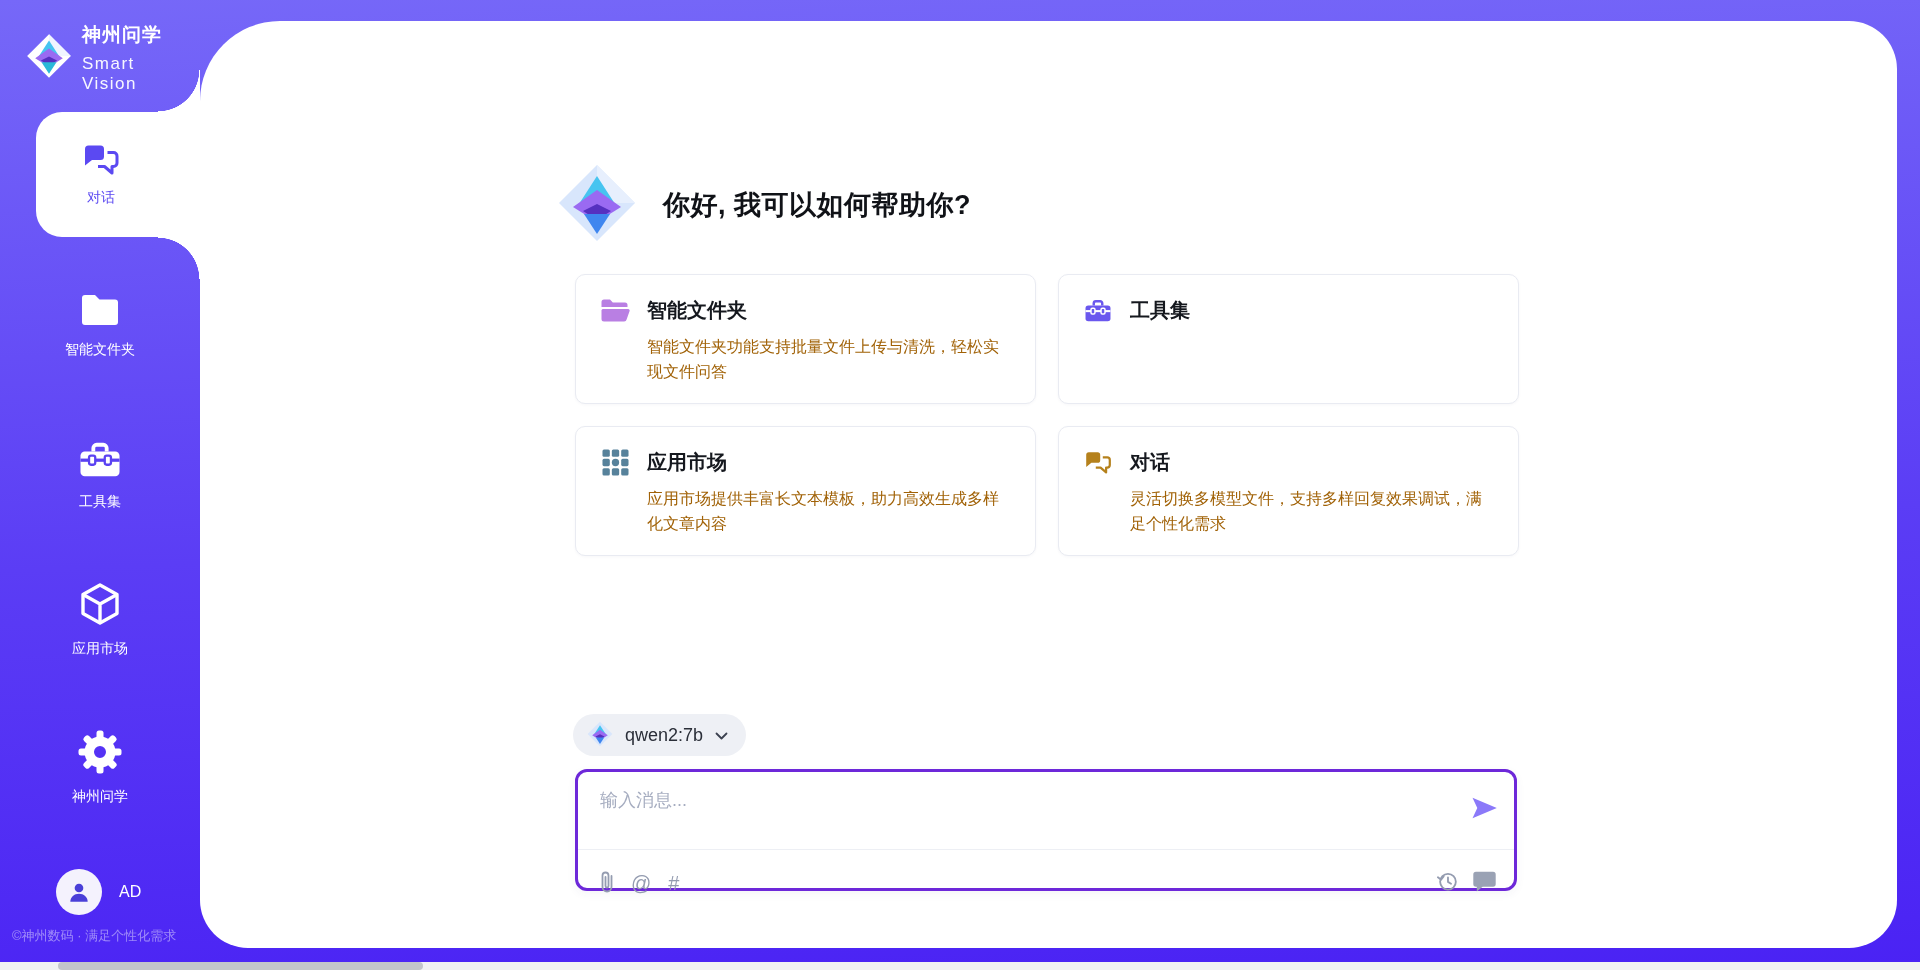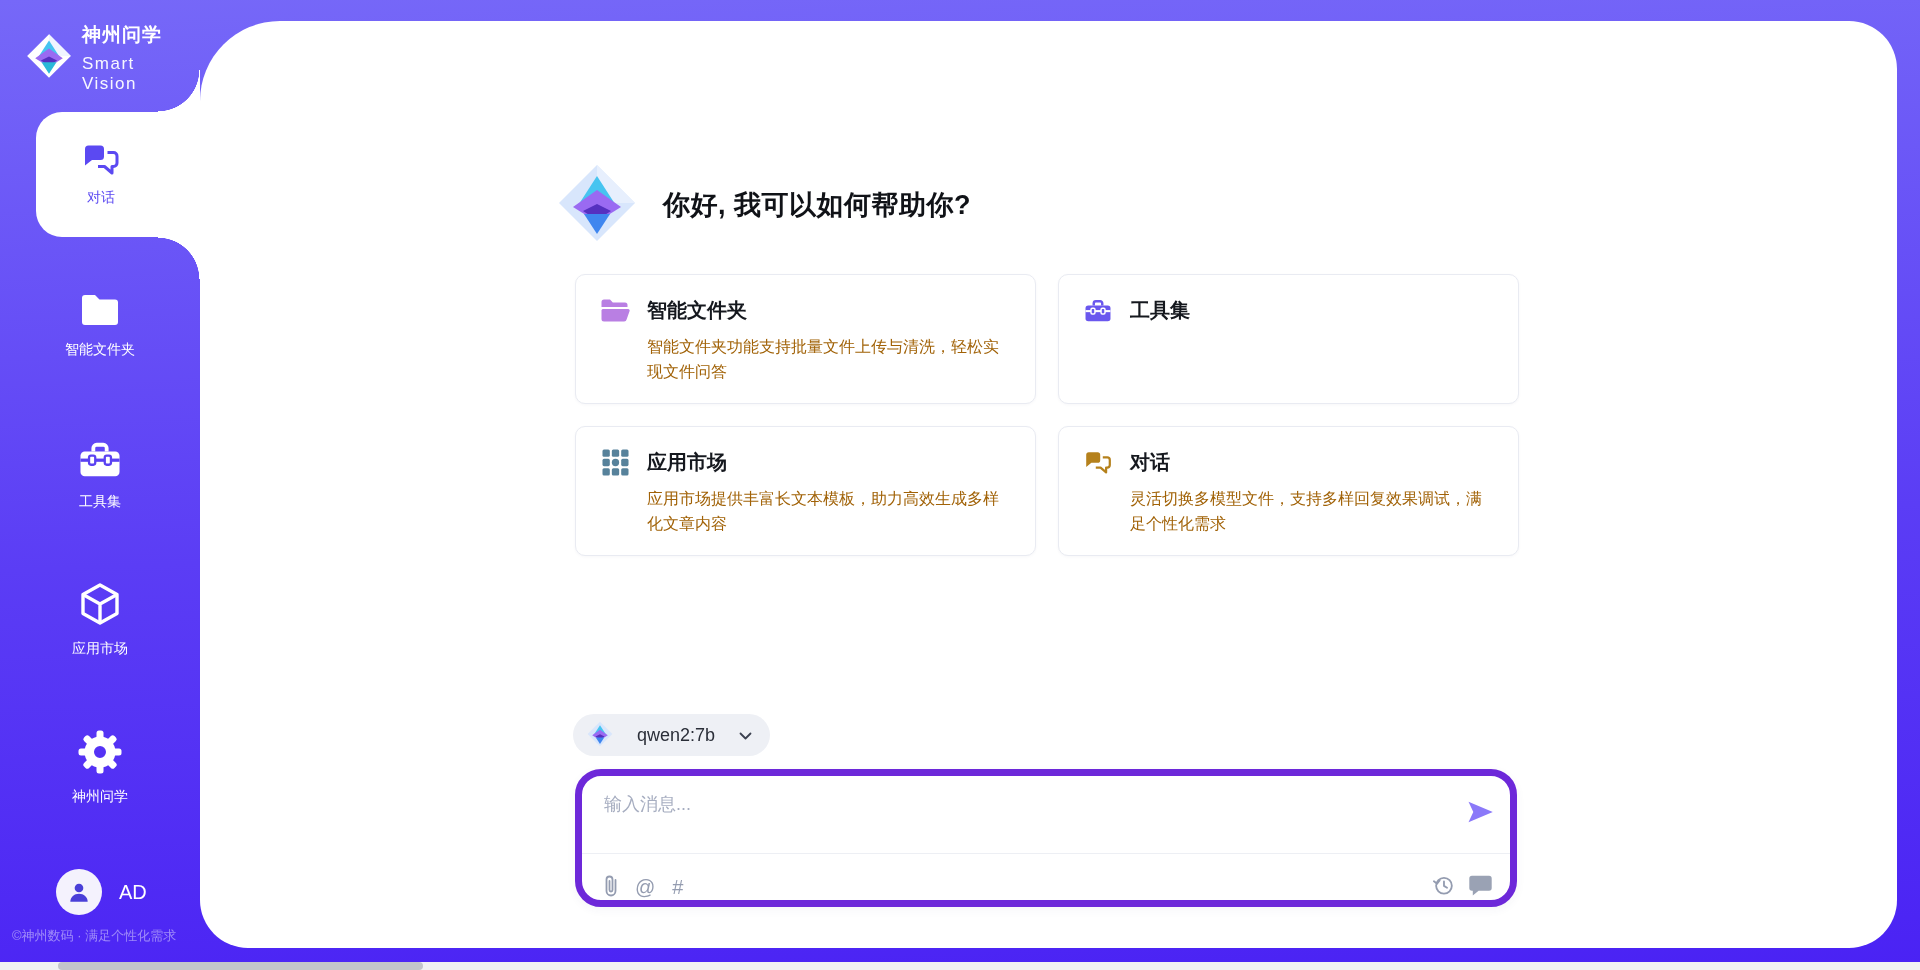--- a/index.html
+++ b/index.html
@@ -31,47 +31,47 @@
     background:#fff; border-radius:26px 0 0 26px; cursor:pointer;
     display:flex; flex-direction:column; align-items:center; justify-content:center; padding-right:34px;
   }
   .tab-active .nlabel { margin-top:9px; font-size:14px; color:#5b49f2; }
   .concave { position:absolute; left:158px; width:42px; height:42px; }
   .concave.top    { top:70px;  background:radial-gradient(circle 42px at 0 0,   rgba(0,0,0,0) 41px, #fff 41.5px); }
   .concave.bottom { top:237px; background:radial-gradient(circle 42px at 0 100%,rgba(0,0,0,0) 41px, #fff 41.5px); }
 
   .user-row { position:absolute; left:56px; top:869px; height:46px; display:flex; align-items:center; gap:17px; cursor:pointer; }
   .avatar { width:46px; height:46px; border-radius:50%; background:#f4f2fd; display:flex; align-items:center; justify-content:center; }
-  .user-name { color:#fff; font-size:20px; }
+  .user-name { color:#fff; font-size:16px; }
   .side-footer { position:absolute; left:12px; top:927px; font-size:13px; color:rgba(255,255,255,.45); white-space:nowrap; }
 
   
   .greeting { position:absolute; left:357px; top:142px; display:flex; align-items:center; gap:26px; }
   .greeting h1 { font-size:27px; font-weight:700; color:#101217; letter-spacing:.5px; }
 
   
   .cards { position:absolute; left:375px; top:253px; width:944px;
            display:grid; grid-template-columns:461px 461px; grid-auto-rows:130px; column-gap:22px; row-gap:22px; }
   .card { background:#fff; border:1px solid #e9ebf2; border-radius:10px; padding:22px 24px;
           box-shadow:0 1px 3px rgba(40,40,90,.04); cursor:pointer; }
   .card-head { display:flex; align-items:center; gap:17px; }
   .card-head h3 { font-size:20px; font-weight:700; color:#15181e; }
   .card-icon { width:30px; display:flex; justify-content:center; }
   .card-desc { margin:10px 0 0 47px; font-size:16px; line-height:25px; color:#a16207; }
   .c0 { color:#b97fe3; } .c1 { color:#6a57ee; } .c2 { color:#57829b; } .c3 { color:#b5811c; }
 
   
   .model-pill { position:absolute; left:373px; top:693px; height:42px; border:none;
-    background:#eef0f5; border-radius:21px; display:flex; align-items:center; gap:24px;
+    background:#eef0f5; border-radius:21px; display:flex; align-items:center; gap:12px;
     padding:0 18px 0 14px; cursor:pointer; font-family:inherit; }
   .model-pill .mname { font-size:18px; color:#2a2e38; }
 
   
-  .composer { position:absolute; left:375px; top:747px; width:942px; height:138px;
-    background:#fff; border:7px solid #6d28d9; border-radius:26px;
+  .composer { position:absolute; left:375px; top:747px; width:942px; height:122px;
+    background:#fff; border:3px solid #6d28d9; border-radius:12px;
     box-shadow:0 3px 10px rgba(50,50,110,.05); }
   .composer textarea {
     position:absolute; left:22px; top:16px; width:840px; height:56px;
     border:none; outline:none; resize:none; font-family:inherit; font-size:18px; color:#30343f; background:transparent; }
   .composer textarea::placeholder { color:#a6adc0; }
   .send-btn { position:absolute; right:16px; top:24px; background:none; border:none; cursor:pointer; }
   .comp-divider { position:absolute; left:0; right:0; top:77px; height:1px; background:#edeff4; }
   .comp-tools { position:absolute; left:22px; right:18px; top:92px; height:38px;
     display:flex; align-items:center; }
   .tool-btn { background:none; border:none; cursor:pointer; display:flex; align-items:center; margin-right:17px; }

